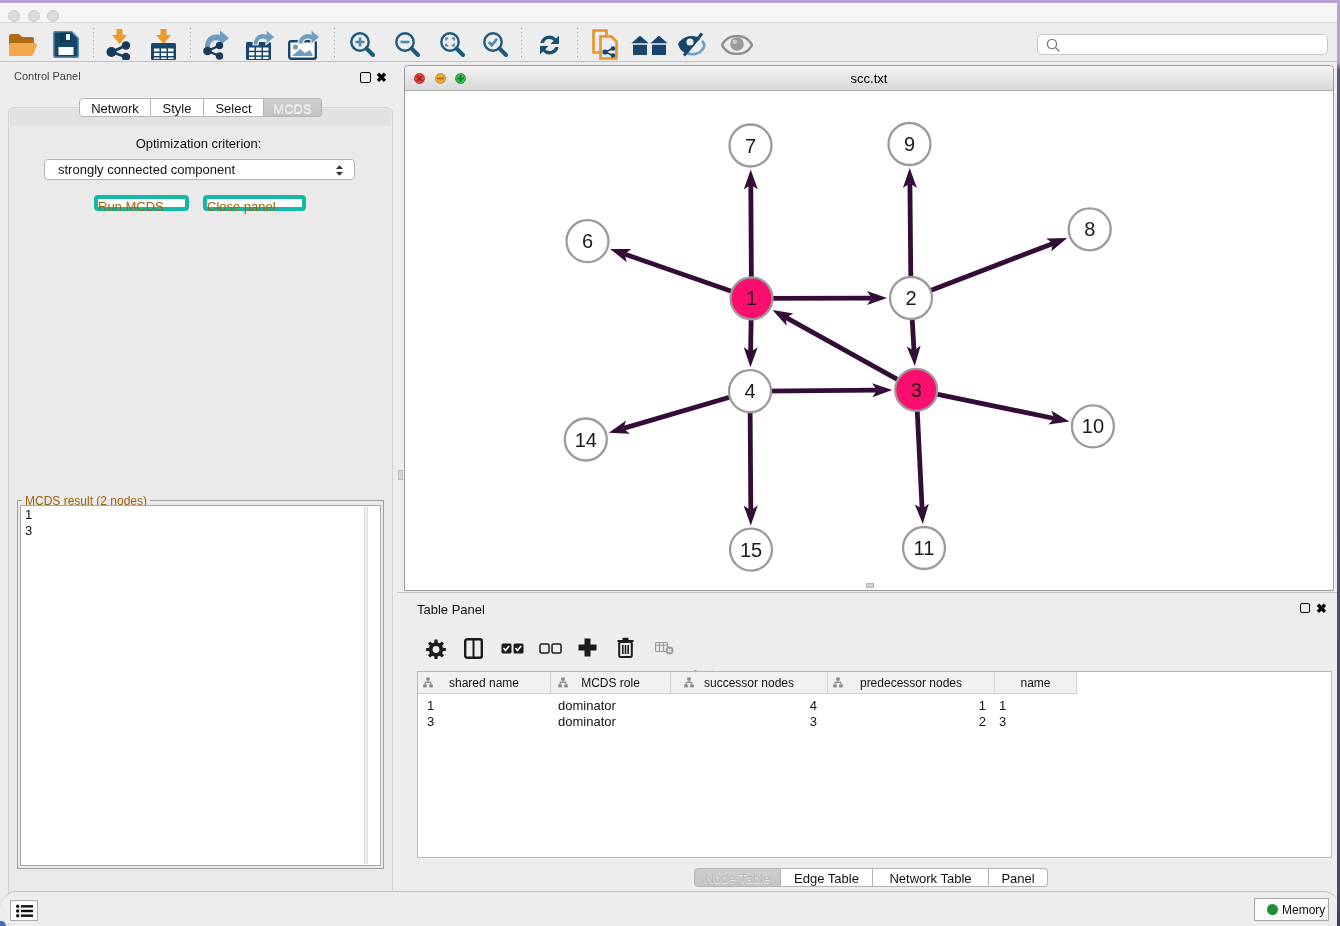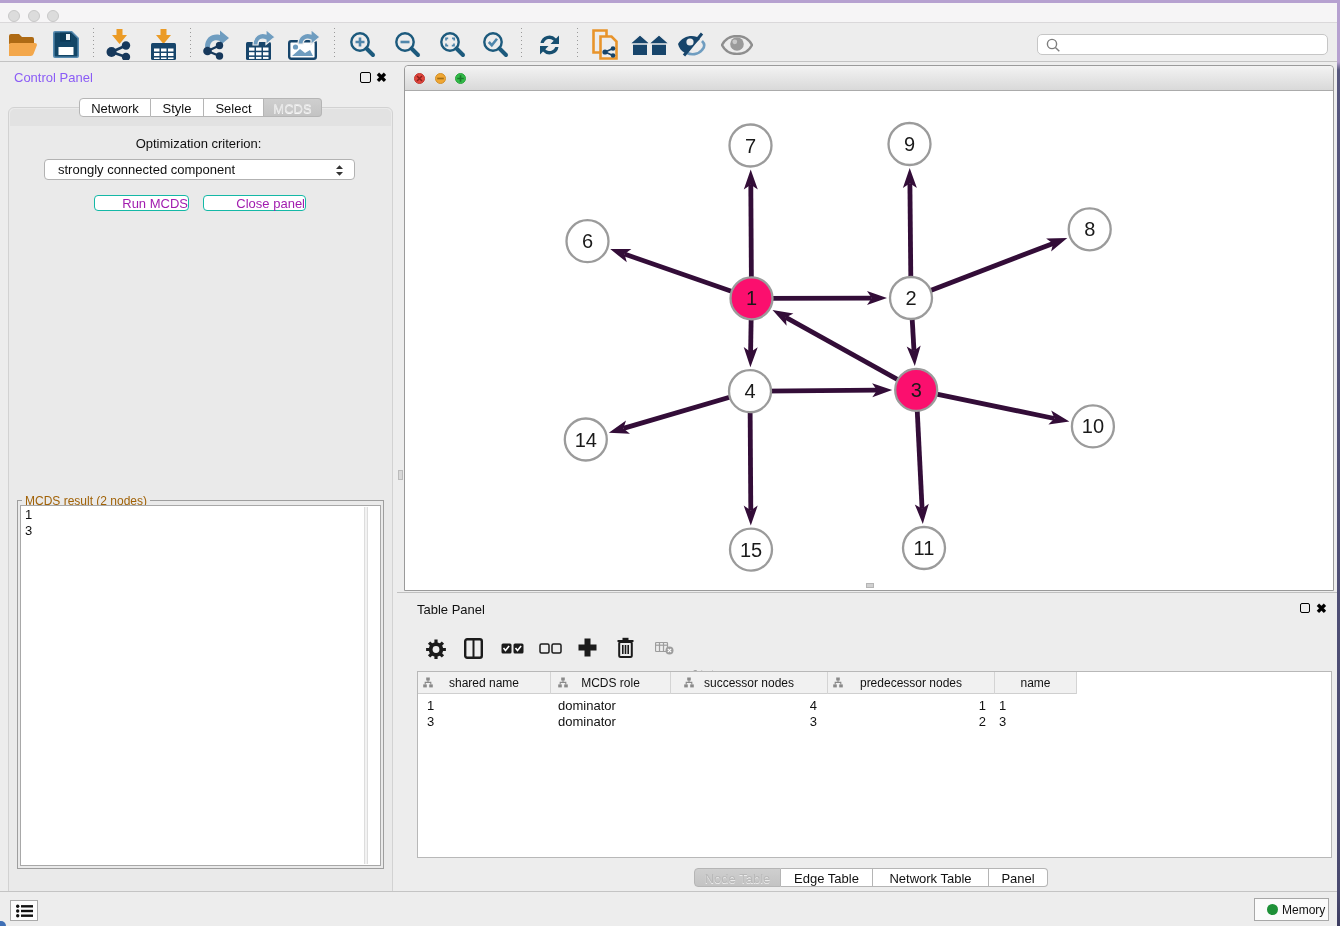--- a/index.html
+++ b/index.html
@@ -17,28 +17,28 @@
 #titletext { position:absolute; top:5px; left:0; width:1340px; text-align:center; font-size:13px; color:#b2b0b2; }
 
 
 #toolbar { left:0; top:23px; width:1340px; height:39px; background:#ededed; border-bottom:1px solid #c3c3c3; }
 .sep { position:absolute; top:5px; height:29px; width:1px; background-image:linear-gradient(#9a9a9a 1px, transparent 1px); background-size:1px 4px; }
 .ticon { position:absolute; top:3px; }
 #searchbox { position:absolute; left:1037px; top:11px; width:291px; height:21px; background:#fff; border:1px solid #c6c6c6; border-radius:5px; }
 
 
 #cpanel { left:0; top:62px; width:397px; height:829px; background:#ededed; }
-#cpanel .hdr { position:absolute; left:14px; top:8px; font-size:13px; color:#8b5cf6; }
+#cpanel .hdr { position:absolute; left:14px; top:8px; font-size:11px; color:#404040; }
 #cpTabs { position:absolute; left:79px; top:36px; height:19px; font-size:13px; }
 .tabseg { position:absolute; top:0; height:19px; line-height:19px; text-align:center; background:#fff; border:1px solid #b5b5b5; color:#111; }
 #cpBody { position:absolute; left:8px; top:45px; width:385px; height:834px; background:#eaeaea; border:1px solid #d2d2d2; border-radius:6px; }
 #cpBody .band { position:absolute; left:1px; top:1px; right:1px; height:17px; background:#e2e2e2; border-radius:5px 5px 0 0; }
 #optlabel { position:absolute; left:0; width:100%; top:74px; text-align:center; font-size:13px; color:#111; }
 #combo { position:absolute; left:44px; top:97px; width:311px; height:21px; background:#fff; border:1px solid #b2b2b2; border-radius:4px; font-size:13px; line-height:19px; padding-left:13px; color:#111; }
-.btn { position:absolute; top:132.5px; height:16.5px; background:#fff; border:1px solid #14b8a6; border-radius:4px; font-size:13px; line-height:15px; text-align:right; color:#a21caf; }
+.btn { position:absolute; top:132.5px; height:16.5px; background:#fff; border:4px solid #14b8a6; border-radius:4px; font-size:13px; line-height:15px; text-align:left; color:#a16207; }
 #fieldset { position:absolute; left:17px; top:438px; width:367px; height:369px; border:1px solid #9e9e9e; }
 #fieldlegend { position:absolute; left:4px; top:-7px; background:#eaeaea; padding:0 3px; font-size:12px; color:#a16207; }
 #fieldwhite { position:absolute; left:2px; top:4px; right:2px; bottom:2px; background:#fff; border:1px solid #a8a8a8; }
 #fieldtext { position:absolute; left:4px; top:1px; font-size:13px; line-height:15.5px; color:#111; }
 #fieldsb { position:absolute; right:12px; top:1px; bottom:1px; width:4px; background:#f2f2f2; border-left:1px solid #ddd; border-right:1px solid #ddd; }
 
 
 #vsplit { left:397px; top:62px; width:7px; height:829px; background:#ededed; }
 #vsplitHandle { left:398px; top:470px; width:5px; height:10px; background:#d8d8d8; border:1px solid #bbb; }
 
@@ -55,21 +55,21 @@
 #tpanel .hdr { position:absolute; left:20px; top:9px; font-size:13px; color:#111; }
 #ttoolbar { position:absolute; left:20px; top:42px; height:28px; }
 #tablewhite { position:absolute; left:20px; top:78px; width:915px; height:187px; background:#fff; border:1px solid #b8b8b8; }
 #thead { position:absolute; left:0; top:0; width:658px; height:22px; background:#f1f1f1; border-bottom:1px solid #cfcfcf; font-size:12px; color:#111; }
 .thcell { position:absolute; top:0; height:22px; border-right:1px solid #d4d4d4; }
 .thlabel { position:absolute; width:100%; text-align:center; top:4px; }
 .trow { position:absolute; font-size:13px; color:#111; height:16px; }
 .orgico { position:absolute; top:5px; }
 #ttabs { position:absolute; left:297px; top:275px; height:20px; font-size:13px; }
 
-#statusbar { left:0; top:891px; width:1340px; height:35px; background:#ededed; border-top:1px solid #c4c4c4; }
+#statusbar { left:0; top:891px; width:1340px; height:35px; background:#ededed; border-top:1px solid #c4c4c4;border-radius:17px; }
 #listbtn { position:absolute; left:10px; top:8px; width:28px; height:21px; background:#fdfdfd; border:1px solid #aaa; }
 #membtn { position:absolute; left:1254px; top:6px; width:75px; height:23px; background:#fbfbfb; border:1px solid #a8a8a8; font-size:12px; color:#111; }
 </style>
 </head>
 <body>
 <div id="stage">
   <div class="abs" id="titlebar">
     <div class="tl" style="left:8px;"></div>
     <div class="tl" style="left:28px;"></div>
     <div class="tl" style="left:47px;"></div>
@@ -263,20 +263,21 @@
       <div class="mac" style="left:30px;background:#f0a733;border:1px solid #d29029;">
           <svg width="11" height="11" viewBox="0 0 11 11">
             <path d="M2.2,5.5 h6.6" stroke="#a26d14" stroke-width="1.7"></path>
           </svg>
         </div>
       <div class="mac" style="left:50px;background:#32bb48;border:1px solid #2aa33d;">
           <svg width="11" height="11" viewBox="0 0 11 11">
             <path d="M2.2,5.5 h6.6 M5.5,2.2 v6.6" stroke="#1c7a2b" stroke-width="1.7"></path>
           </svg>
         </div>
+      <div id="nettitletext">scc.txt</div>
     </div>
     <svg id="graph" width="930" height="500" viewBox="0 0 930 500">
       <g stroke="#330d38" stroke-width="4.8">
         <line x1="346.5" y1="207.3" x2="345.8" y2="93.7"></line>
         <line x1="346.5" y1="207.3" x2="219.5" y2="163.1"></line>
         <line x1="346.5" y1="207.3" x2="466.8" y2="207.1"></line>
         <line x1="346.5" y1="207.3" x2="345.6" y2="261.0"></line>
         <line x1="506.0" y1="207.0" x2="504.9" y2="92.2"></line>
         <line x1="506.0" y1="207.0" x2="648.1" y2="152.4"></line>
         <line x1="506.0" y1="207.0" x2="509.0" y2="259.8"></line>

